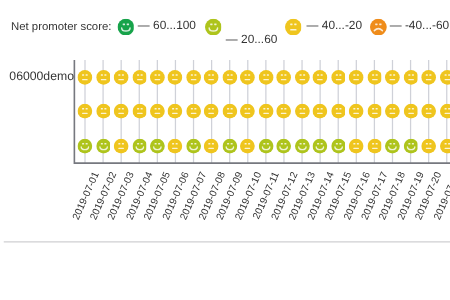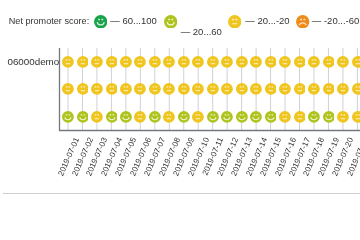--- a/index.html
+++ b/index.html
@@ -50,30 +50,30 @@
       </div>
       <div class="lg-text" style="left: 180.7px; top: 26px;">— 20...60</div>
       <div class="lg-face" style="left: 228px; top: 14.8px; width: 13.4px; height: 13.4px;">
         <svg width="13.4" height="13.4" viewBox="0 0 100 100" xmlns="http://www.w3.org/2000/svg">
           <circle cx="50" cy="50" r="50" fill="#efc51e"></circle>
           <rect x="31" y="28" width="14" height="11" rx="2.5" ry="2.5" fill="#ffffff" fill-opacity="0.80"></rect>
           <rect x="55" y="28" width="14" height="11" rx="2.5" ry="2.5" fill="#ffffff" fill-opacity="0.80"></rect>
           <rect x="31" y="61" width="38" height="9" rx="3.5" ry="3.5" fill="#ffffff" fill-opacity="0.80"></rect>
         </svg>
       </div>
-      <div class="lg-text" style="left: 245.3px; top: 15px;">— 20...-20</div>
+      <div class="lg-text" style="left: 245.3px; top: 15px;">— 40...-20</div>
       <div class="lg-face" style="left: 296.2px; top: 14.8px; width: 13.4px; height: 13.4px;">
         <svg width="13.4" height="13.4" viewBox="0 0 100 100" xmlns="http://www.w3.org/2000/svg">
           <circle cx="50" cy="50" r="50" fill="#ef8c1a"></circle>
           <rect x="31" y="28" width="14" height="11" rx="2.5" ry="2.5" fill="#ffffff" fill-opacity="0.80"></rect>
           <rect x="55" y="28" width="14" height="11" rx="2.5" ry="2.5" fill="#ffffff" fill-opacity="0.80"></rect>
           <path d="M26 71 Q50 47 74 71" fill="none" stroke="#ffffff" stroke-opacity="0.80" stroke-width="9" stroke-linecap="round"></path>
         </svg>
       </div>
-      <div class="lg-text" style="left: 311.8px; top: 15px;">— -20...-60</div>
+      <div class="lg-text" style="left: 311.8px; top: 15px;">— -40...-60</div>
     </div>
   <div id="plot">
       <svg width="360" height="195" style="position: absolute; left: 0px; top: 0px;">
         <line x1="68" x2="68" y1="48" y2="130.5" stroke="#cfd1d8" stroke-width="1"></line>
         <line x1="82.47" x2="82.47" y1="48" y2="130.5" stroke="#cfd1d8" stroke-width="1"></line>
         <line x1="96.94" x2="96.94" y1="48" y2="130.5" stroke="#cfd1d8" stroke-width="1"></line>
         <line x1="111.41" x2="111.41" y1="48" y2="130.5" stroke="#cfd1d8" stroke-width="1"></line>
         <line x1="125.88" x2="125.88" y1="48" y2="130.5" stroke="#cfd1d8" stroke-width="1"></line>
         <line x1="140.35000000000002" x2="140.35000000000002" y1="48" y2="130.5" stroke="#cfd1d8" stroke-width="1"></line>
         <line x1="154.82" x2="154.82" y1="48" y2="130.5" stroke="#cfd1d8" stroke-width="1"></line>

